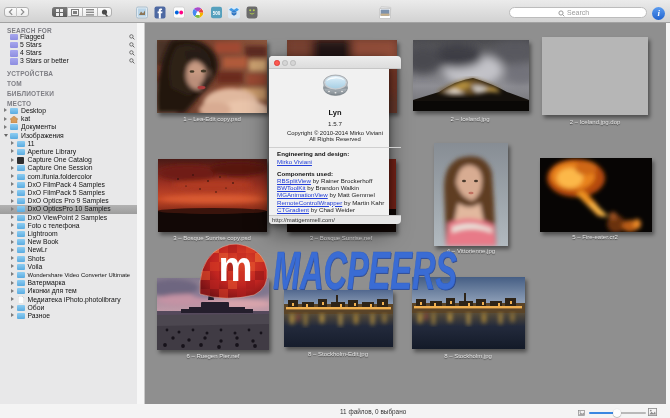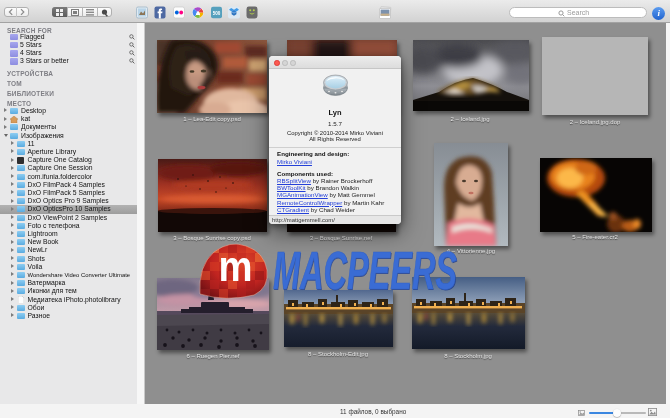--- a/index.html
+++ b/index.html
@@ -585,21 +585,21 @@
         <rect x="55" y="36" width="3" height="12" fill="#d0a848"></rect>
         <rect x="70" y="36" width="4" height="10" fill="#b89038"></rect>
         <rect x="87" y="36" width="3" height="11" fill="#caa040"></rect>
         <rect x="99" y="36" width="3" height="9" fill="#b89038"></rect>
         <rect x="13" y="36" width="2" height="7" fill="#c84838"></rect>
       </g>
     </svg>
   </div>
   <div class="tlabel" style="left:468px;top:352.5px;">8 – Stockholm.jpg</div>
 
-  <div class="abs" id="dialog" style="left:269px;top:56px;width:132px;height:168px;background:#f1f1f1;border-radius:4px;
+  <div class="abs" id="dialog" style="left:269px;top:56px;width:120px;height:168px;background:#f1f1f1;border-radius:4px;
        box-shadow:0 8px 22px rgba(0,0,0,0.55), 0 2px 6px rgba(0,0,0,0.4);">
     <div style="position:absolute;left:0;top:0;width:132px;height:13px;background:linear-gradient(#ededed,#dcdcdc);border-radius:4px 4px 0 0;border-bottom:1px solid #c6c6c6;box-sizing:border-box;"></div>
     <div style="position:absolute;left:5px;top:4px;width:5.5px;height:5.5px;border-radius:50%;background:#fc5850;border:0.5px solid #df3d36;box-sizing:border-box;"></div>
     <div style="position:absolute;left:13px;top:4px;width:5.5px;height:5.5px;border-radius:50%;background:#d5d5d5;border:0.5px solid #bcbcbc;box-sizing:border-box;"></div>
     <div style="position:absolute;left:21px;top:4px;width:5.5px;height:5.5px;border-radius:50%;background:#d5d5d5;border:0.5px solid #bcbcbc;box-sizing:border-box;"></div>
 
     <svg style="position:absolute;left:53px;top:17px;" width="27" height="24" viewBox="0 0 27 24">
       <defs>
         <linearGradient id="puck" x1="0" y1="0" x2="0" y2="1">
           <stop offset="0" stop-color="#e8eef2"></stop>

